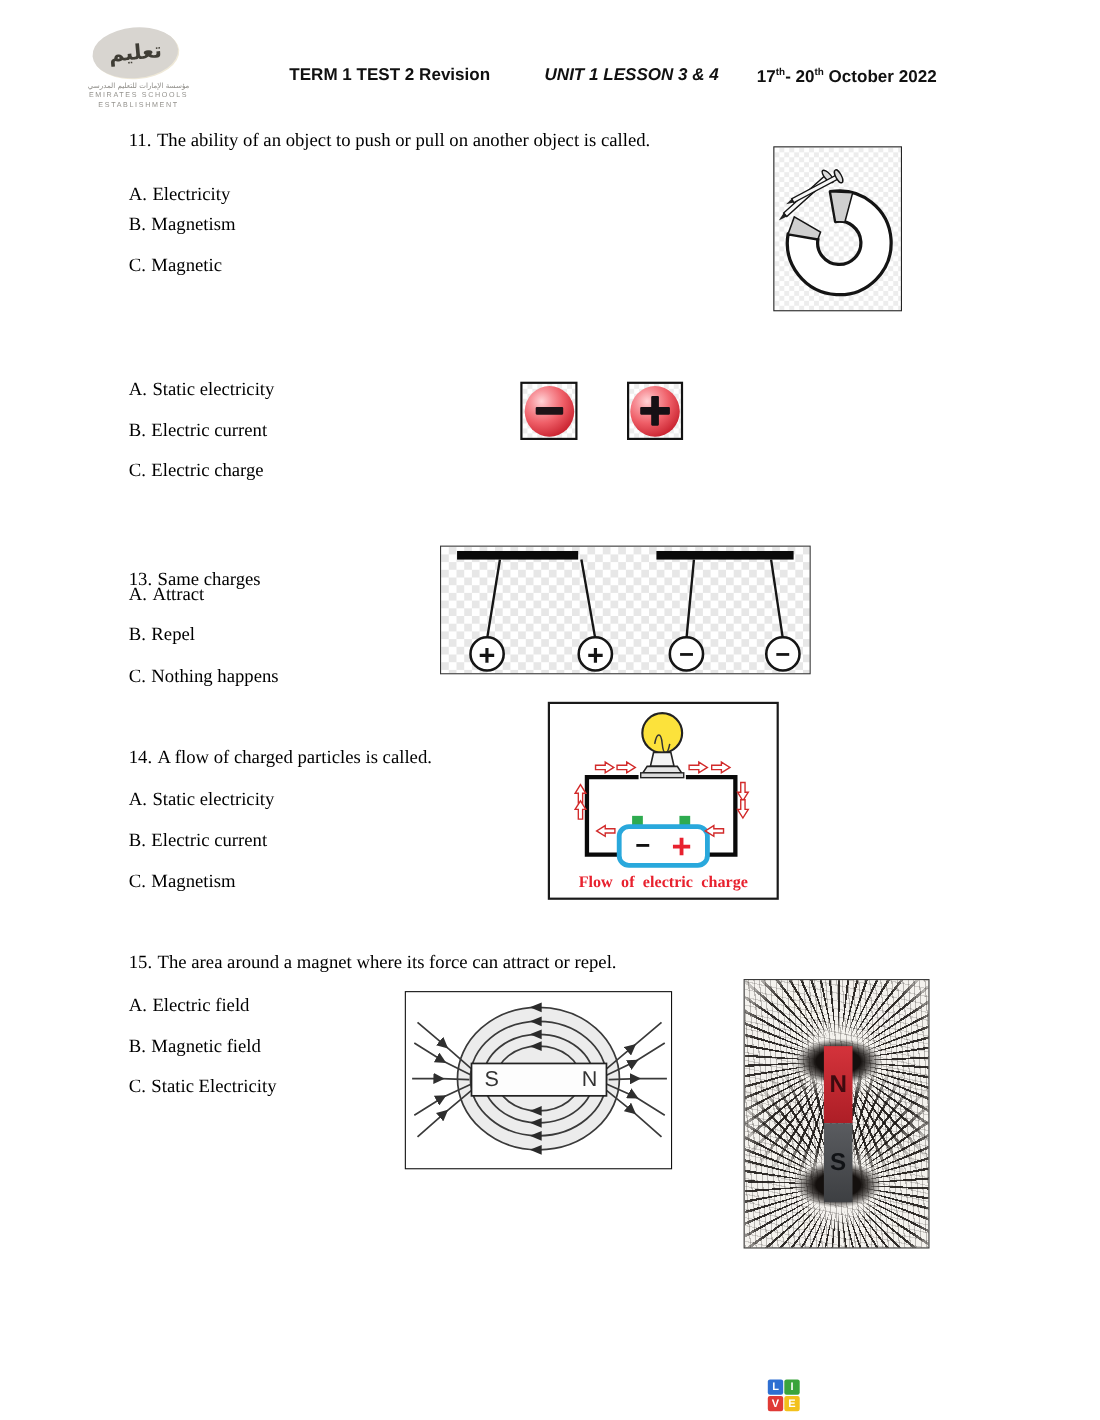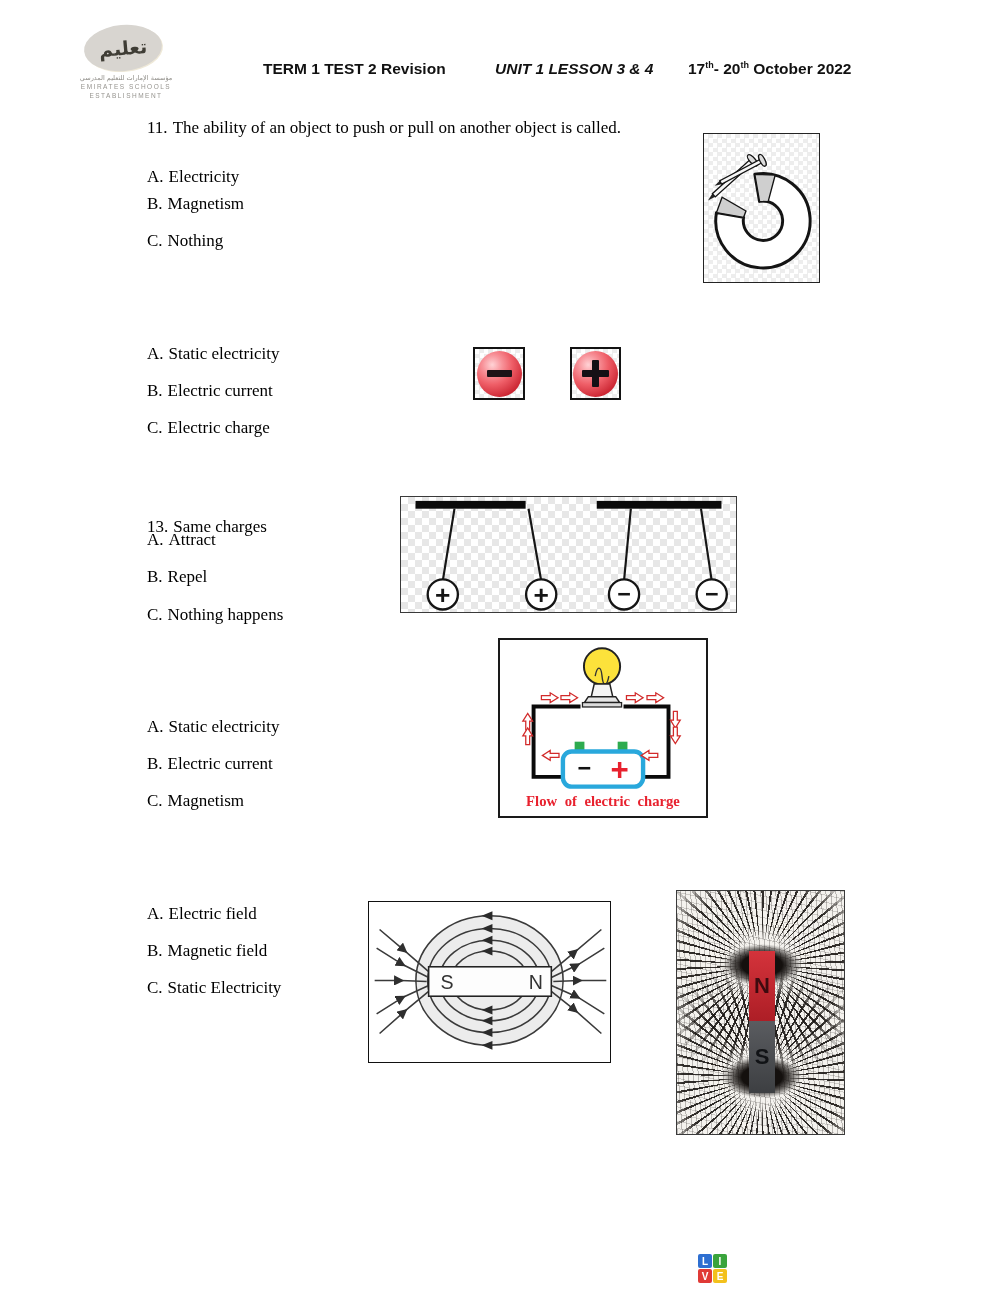--- a/index.html
+++ b/index.html
@@ -14,21 +14,21 @@
             font-family:"DejaVu Sans", sans-serif;text-align:center;white-space:nowrap;}
   .logo-en1{position:absolute;left:76px;top:83px;width:100px;font-size:6.5px;letter-spacing:1.5px;
             color:#96948f;font-family:"Liberation Sans", sans-serif;text-align:center;white-space:nowrap;}
   .logo-en2{position:absolute;left:76px;top:92px;width:100px;font-size:6.5px;letter-spacing:1.5px;
             color:#96948f;font-family:"Liberation Sans", sans-serif;text-align:center;white-space:nowrap;}
   .hdr{position:absolute;top:60px;font-family:"Liberation Sans", sans-serif;font-size:15.5px;
        font-weight:600;color:#111;white-space:nowrap;}
   #hdr-title{left:263px;text-align:center;} #hdr-unit{left:495px;font-style:italic;} #hdr-date{left:688px;}
   #hdr-date sup{font-size:9px;vertical-align:super;}
   
-  .tl{position:absolute;left:117px;font-size:17px;line-height:22px;white-space:nowrap;margin-left:30px;}
+  .tl{position:absolute;left:117px;font-size:17px;line-height:22px;white-space:nowrap;}
   .tl .n{margin-right:5px;}
   
   .imgbox{position:absolute;box-sizing:border-box;}
   .checker{background:repeating-conic-gradient(#e7e7e7 0% 25%, #ffffff 0% 50%) 0 0 / 14px 14px;}
   .checker-sm{background:repeating-conic-gradient(#ededed 0% 25%, #ffffff 0% 50%) 0 0 / 9px 9px;}
   
   .chargebox{width:52px;height:53px;border:2px solid #131313;display:flex;align-items:center;justify-content:center;}
   .sphere{position:relative;width:45px;height:46px;border-radius:50%;
           background:radial-gradient(circle at 34% 30%, #ffd3d6 0%, #f8949b 22%, #ef5f68 45%, #c8202d 80%, #9f1522 100%);
           display:flex;align-items:center;justify-content:center;}
@@ -78,21 +78,21 @@
   <div class="logo-en1">EMIRATES SCHOOLS</div>
   <div class="logo-en2">ESTABLISHMENT</div>
 
   <div class="hdr" id="hdr-title">TERM 1 TEST 2 Revision</div>
   <div class="hdr" id="hdr-unit">UNIT 1 LESSON 3 &amp; 4</div>
   <div class="hdr" id="hdr-date"><span>17</span><sup>th</sup><span>- 20</span><sup>th</sup><span> October 2022</span></div>
 
   <div class="tl" style="top:117px"><span class="n">11.</span><span>The ability of an object to push or pull on another object is called.</span></div>
   <div class="tl" style="top:166px"><span class="n">A.</span><span>Electricity</span></div>
   <div class="tl" style="top:193px"><span class="n">B.</span><span>Magnetism</span></div>
-  <div class="tl" style="top:230px"><span class="n">C.</span><span>Nothing</span></div>
+  <div class="tl" style="top:230px"><span class="n">C.</span><span>Magnetic</span></div>
 
   <div class="imgbox checker-sm" style="left:703px;top:133px;width:117px;height:150px;border:1px solid #242424;">
     <svg width="115" height="148" viewBox="0 0 117 150">
       <path d="M12.7,79.7 A48,48 0 1 0 51.7,40.7 L56.5,68.3 A20,20 0 1 1 40.3,84.5 Z" fill="#ffffff" stroke="#141414" stroke-width="3" stroke-linejoin="round"></path>
       <polygon points="12.7,79.7 18.4,64 42.7,78 40.3,84.5" fill="#cfcfcf" stroke="#141414" stroke-width="1.4"></polygon>
       <polygon points="51.7,40.7 72.4,41.6 65.2,68.7 56.5,68.3" fill="#cfcfcf" stroke="#141414" stroke-width="1.4"></polygon>
       <g transform="translate(10,62) rotate(-42)">
         <polygon points="0,-2.2 -8,0 0,2.2" fill="#222"></polygon>
         <rect x="0" y="-2.2" width="52" height="4.4" fill="#f7f7f7" stroke="#141414" stroke-width="1.3"></rect>
         <ellipse cx="53" cy="0" rx="2.8" ry="7.2" fill="#dcdcdc" stroke="#141414" stroke-width="1.3"></ellipse>
@@ -140,20 +140,21 @@
       <circle cx="141" cy="100" r="15.5" fill="#ffffff" stroke="#151515" stroke-width="2.4"></circle>
       <circle cx="226" cy="100" r="15.5" fill="#ffffff" stroke="#151515" stroke-width="2.4"></circle>
       <circle cx="316" cy="100" r="15.5" fill="#ffffff" stroke="#151515" stroke-width="2.4"></circle>
       <text x="40" y="101" text-anchor="middle" dominant-baseline="central" font-size="27" font-weight="bold" fill="#151515">+</text>
       <text x="141" y="101" text-anchor="middle" dominant-baseline="central" font-size="27" font-weight="bold" fill="#151515">+</text>
       <text x="226" y="100" text-anchor="middle" dominant-baseline="central" font-size="24" font-weight="bold" fill="#151515">−</text>
       <text x="316" y="100" text-anchor="middle" dominant-baseline="central" font-size="24" font-weight="bold" fill="#151515">−</text>
     </svg>
   </div>
 
+  <div class="tl" style="top:678px"><span class="n">14.</span><span>A flow of charged particles is called.</span></div>
   <div class="tl" style="top:716px"><span class="n">A.</span><span>Static electricity</span></div>
   <div class="tl" style="top:753px"><span class="n">B.</span><span>Electric current</span></div>
   <div class="tl" style="top:790px"><span class="n">C.</span><span>Magnetism</span></div>
 
   <div class="imgbox" style="left:498px;top:638px;width:210px;height:180px;border:2px solid #1a1a1a;background:#fff;">
     <svg width="206" height="176" viewBox="0 0 210 180">
       <defs>
         <path id="arrR" d="M-8,-2 L1,-2 L1,-5 L9,0 L1,5 L1,2 L-8,2 Z"></path>
       </defs>
 
@@ -183,20 +184,21 @@
         <use href="#arrR" transform="translate(179,97) rotate(90)"></use>
         <use href="#arrR" transform="translate(153,118) rotate(180)"></use>
         <use href="#arrR" transform="translate(52,118) rotate(180)"></use>
         <use href="#arrR" transform="translate(28,84) rotate(-90)"></use>
         <use href="#arrR" transform="translate(28,99) rotate(-90)"></use>
       </g>
       <text x="105" y="170" text-anchor="middle" font-size="15" font-weight="bold" fill="#e8212e" style="font-family:'Liberation Serif',serif;word-spacing:4px;">Flow of electric charge</text>
     </svg>
   </div>
 
+  <div class="tl" style="top:864px"><span class="n">15.</span><span>The area around a magnet where its force can attract or repel.</span></div>
   <div class="tl" style="top:903px"><span class="n">A.</span><span>Electric field</span></div>
   <div class="tl" style="top:940px"><span class="n">B.</span><span>Magnetic field</span></div>
   <div class="tl" style="top:977px"><span class="n">C.</span><span>Static Electricity</span></div>
 
   <div class="imgbox" style="left:368px;top:901px;width:243px;height:162px;border:1.5px solid #111;background:#fff;">
     <svg width="240" height="159" viewBox="0 0 243 162">
       <defs>
         <marker id="ah" viewBox="0 0 10 10" refX="7" refY="5" markerWidth="6.5" markerHeight="6.5" orient="auto">
           <path d="M0,0 L10,5 L0,10 Z" fill="#2f2f2f"></path>
         </marker>

